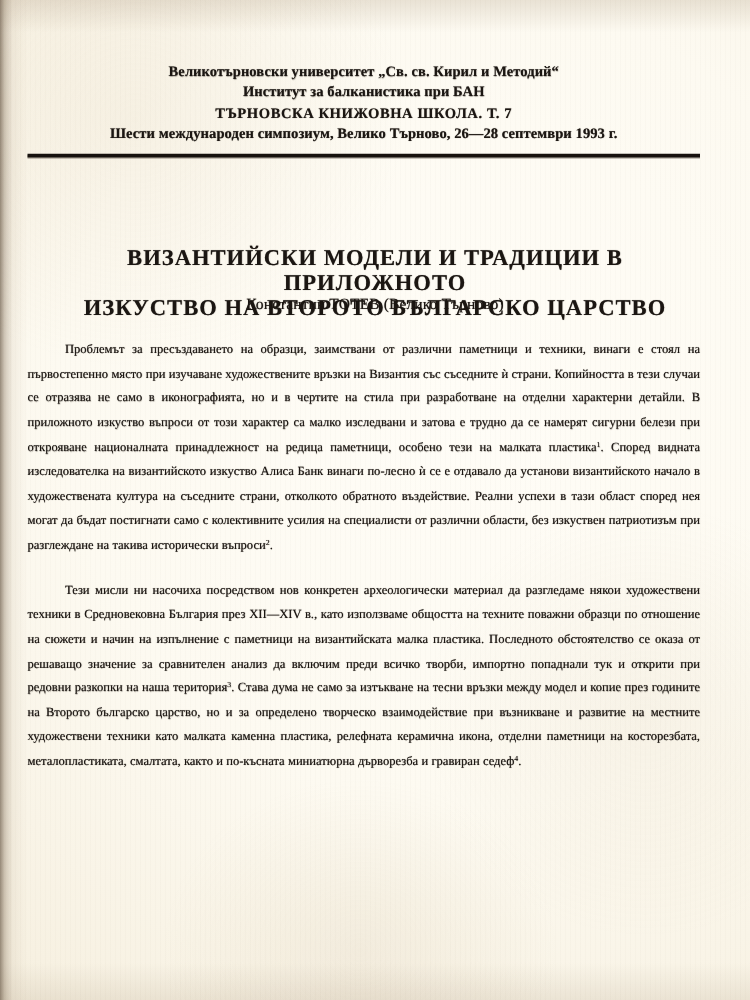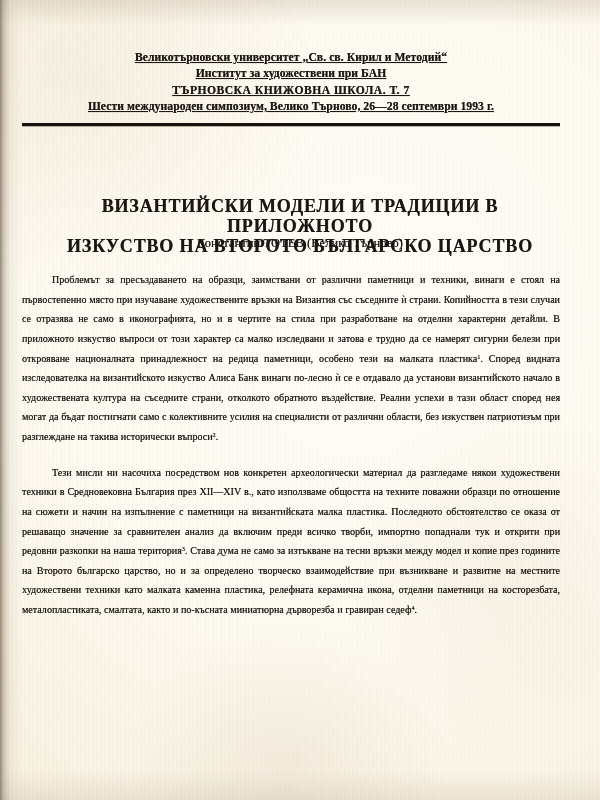--- a/index.html
+++ b/index.html
@@ -75,21 +75,20 @@
     top: 50px;
     width: 538px;
     text-align: center;
   }
   .masthead div {
     font-weight: bold;
     font-size: 11.6px;
     line-height: 16.3px;
     letter-spacing: 0.08px;
     white-space: nowrap;
-    text-decoration: underline;
   }
   .masthead .mh-3 { letter-spacing: 0.5px; }
 
   .rule {
     position: absolute;
     left: 22px;
     top: 123px;
     width: 538px;
     height: 3px;
     background: #17120e;
@@ -153,21 +152,21 @@
   .rule, .masthead, .title, .byline { }
 </style>
 </head>
 <body>
 
 <div class="scan">
   <div class="content">
 
     <div class="masthead">
       <div class="mh-1">Великотърновски университет „Св. св. Кирил и Методий“</div>
-      <div class="mh-2">Институт за художествени при БАН</div>
+      <div class="mh-2">Институт за балканистика при БАН</div>
       <div class="mh-3">ТЪРНОВСКА КНИЖОВНА ШКОЛА. Т. 7</div>
       <div class="mh-4">Шести международен симпозиум, Велико Търново, 26—28 септември 1993 г.</div>
     </div>
 
     <div class="rule"></div>
 
     <div class="title">
       <span>ВИЗАНТИЙСКИ МОДЕЛИ И ТРАДИЦИИ В ПРИЛОЖНОТО</span>
       <br>
       <span>ИЗКУСТВО НА ВТОРОТО БЪЛГАРСКО ЦАРСТВО</span>

